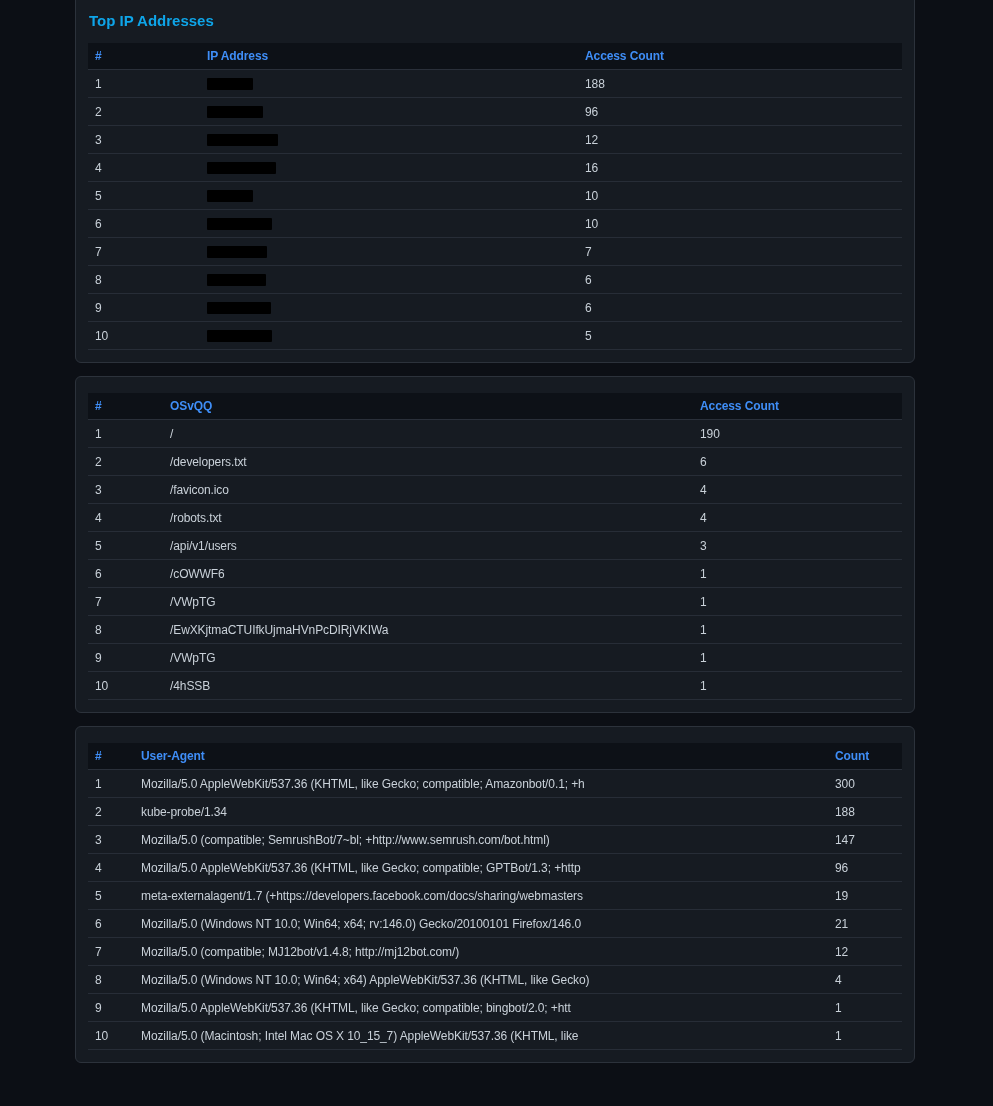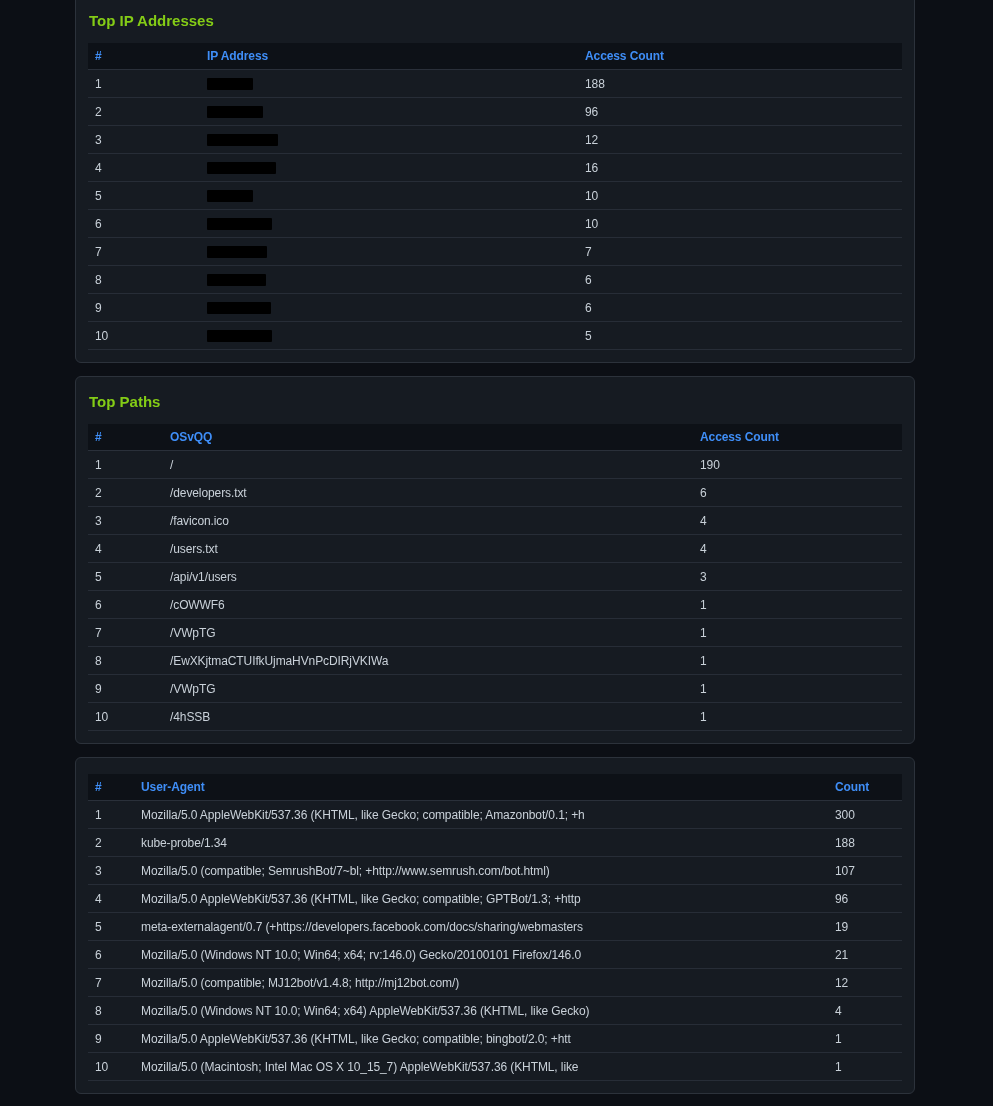--- a/index.html
+++ b/index.html
@@ -26,21 +26,21 @@
   .panel.clipped-top {
     margin-top: -5px;
     border-top-left-radius: 0;
     border-top-right-radius: 0;
   }
   .panel-title {
     margin: 0 0 13px 1px;
     font-size: 15px;
     line-height: 18px;
     font-weight: 700;
-    color: #84cc16;
+    color: #0ea5e9;
     letter-spacing: 0;
   }
   table.data-table {
     width: 100%;
     border-collapse: collapse;
     table-layout: fixed;
     font-size: 12px;
     letter-spacing: -0.1px;
   }
   table.data-table thead th {
@@ -150,21 +150,20 @@
           <tr>
             <td>10</td>
             <td><span class="redacted-bar" style="width: 65px;"></span></td>
             <td>5</td>
           </tr>
         </tbody>
     </table>
   </section>
 
   <section class="panel">
-    <h2 class="panel-title">Top Paths</h2>
     <table class="data-table t-paths">
       <colgroup>
           <col class="c-rank">
           <col class="c-value">
           <col class="c-count">
         </colgroup>
       <thead>
         <tr>
           <th>#</th>
           <th>OSvQQ</th>
@@ -182,21 +181,21 @@
             <td>/developers.txt</td>
             <td>6</td>
           </tr>
           <tr>
             <td>3</td>
             <td>/favicon.ico</td>
             <td>4</td>
           </tr>
           <tr>
             <td>4</td>
-            <td>/users.txt</td>
+            <td>/robots.txt</td>
             <td>4</td>
           </tr>
           <tr>
             <td>5</td>
             <td>/api/v1/users</td>
             <td>3</td>
           </tr>
           <tr>
             <td>6</td>
             <td>/cOWWF6</td>
@@ -247,30 +246,30 @@
             <td>300</td>
           </tr>
           <tr>
             <td>2</td>
             <td>kube-probe/1.34</td>
             <td>188</td>
           </tr>
           <tr>
             <td>3</td>
             <td>Mozilla/5.0 (compatible; SemrushBot/7~bl; +http://www.semrush.com/bot.html)</td>
-            <td>107</td>
+            <td>147</td>
           </tr>
           <tr>
             <td>4</td>
             <td>Mozilla/5.0 AppleWebKit/537.36 (KHTML, like Gecko; compatible; GPTBot/1.3; +http</td>
             <td>96</td>
           </tr>
           <tr>
             <td>5</td>
-            <td>meta-externalagent/0.7 (+https://developers.facebook.com/docs/sharing/webmasters</td>
+            <td>meta-externalagent/1.7 (+https://developers.facebook.com/docs/sharing/webmasters</td>
             <td>19</td>
           </tr>
           <tr>
             <td>6</td>
             <td>Mozilla/5.0 (Windows NT 10.0; Win64; x64; rv:146.0) Gecko/20100101 Firefox/146.0</td>
             <td>21</td>
           </tr>
           <tr>
             <td>7</td>
             <td>Mozilla/5.0 (compatible; MJ12bot/v1.4.8; http://mj12bot.com/)</td>

